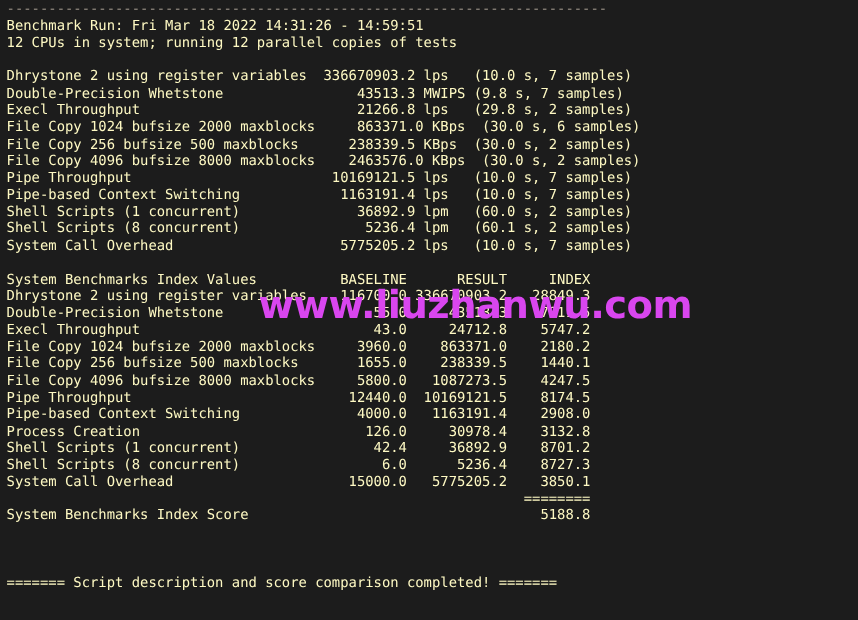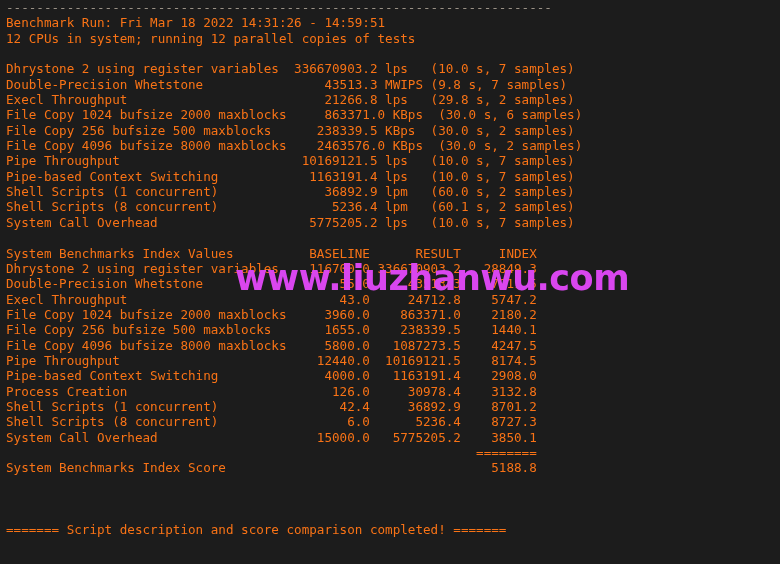--- a/index.html
+++ b/index.html
@@ -18,21 +18,21 @@
     width: 780px;
     height: 564px;
     background: #1c1c1c;
     box-sizing: border-box;
     padding: 0px 0px 0px 6px;
   }
   .line {
     font-family: "DejaVu Sans Mono", "Liberation Mono", monospace;
     font-size: 12.6px;
     line-height: 15.35px;
-    color: #f97316;
+    color: #fef9c3;
     white-space: pre;
     letter-spacing: 0px;
     height: 15.35px;
   }
   .rule {
     color: #9a9186;
   }
   .blank {
     height: 15.35px;
   }

